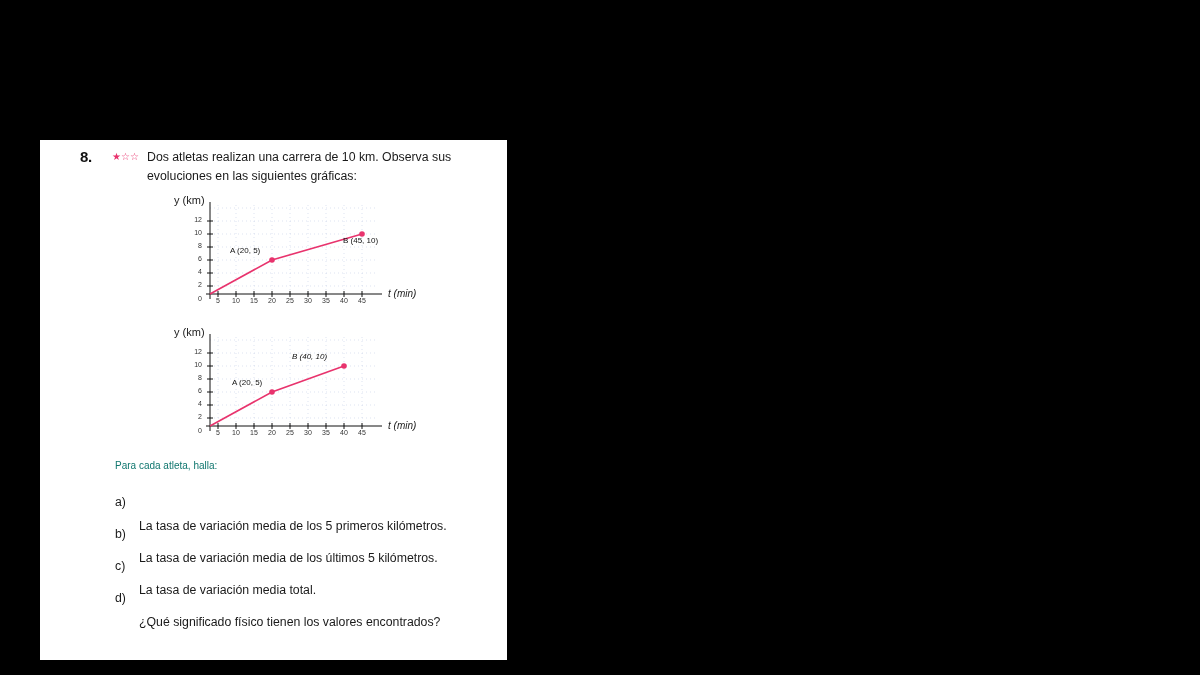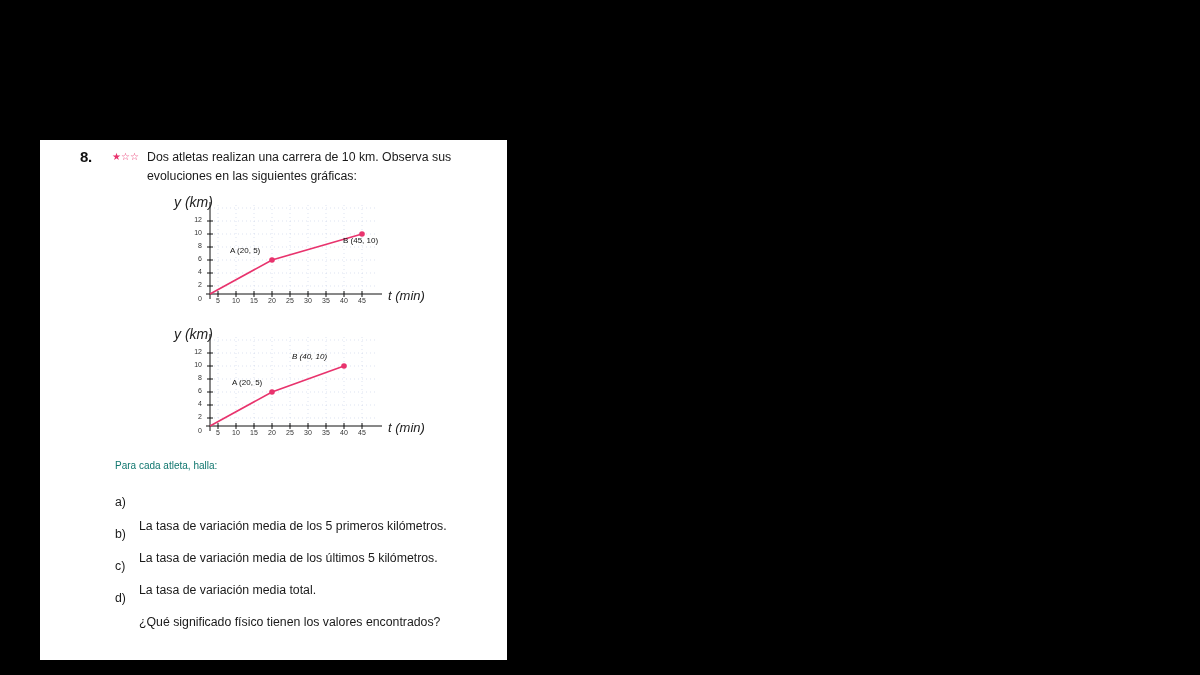--- a/index.html
+++ b/index.html
@@ -53,27 +53,26 @@
     color: #1a1a1a;
   }
   .graph-block {
     position: absolute;
     left: 130px;
   }
   #graph1 { top: 60px; }
   #graph2 { top: 192px; }
   .axis-label-y {
     position: absolute;
-    font-size: 14px;
+    font-size: 11px;
     color: #222;
-    font-style: italic;
   }
   .axis-label-x {
     position: absolute;
-    font-size: 13px;
+    font-size: 10px;
     color: #222;
     font-style: italic;
   }
   .tick-label {
     position: absolute;
     font-size: 7px;
     color: #333;
     text-align: center;
     width: 14px;
   }

